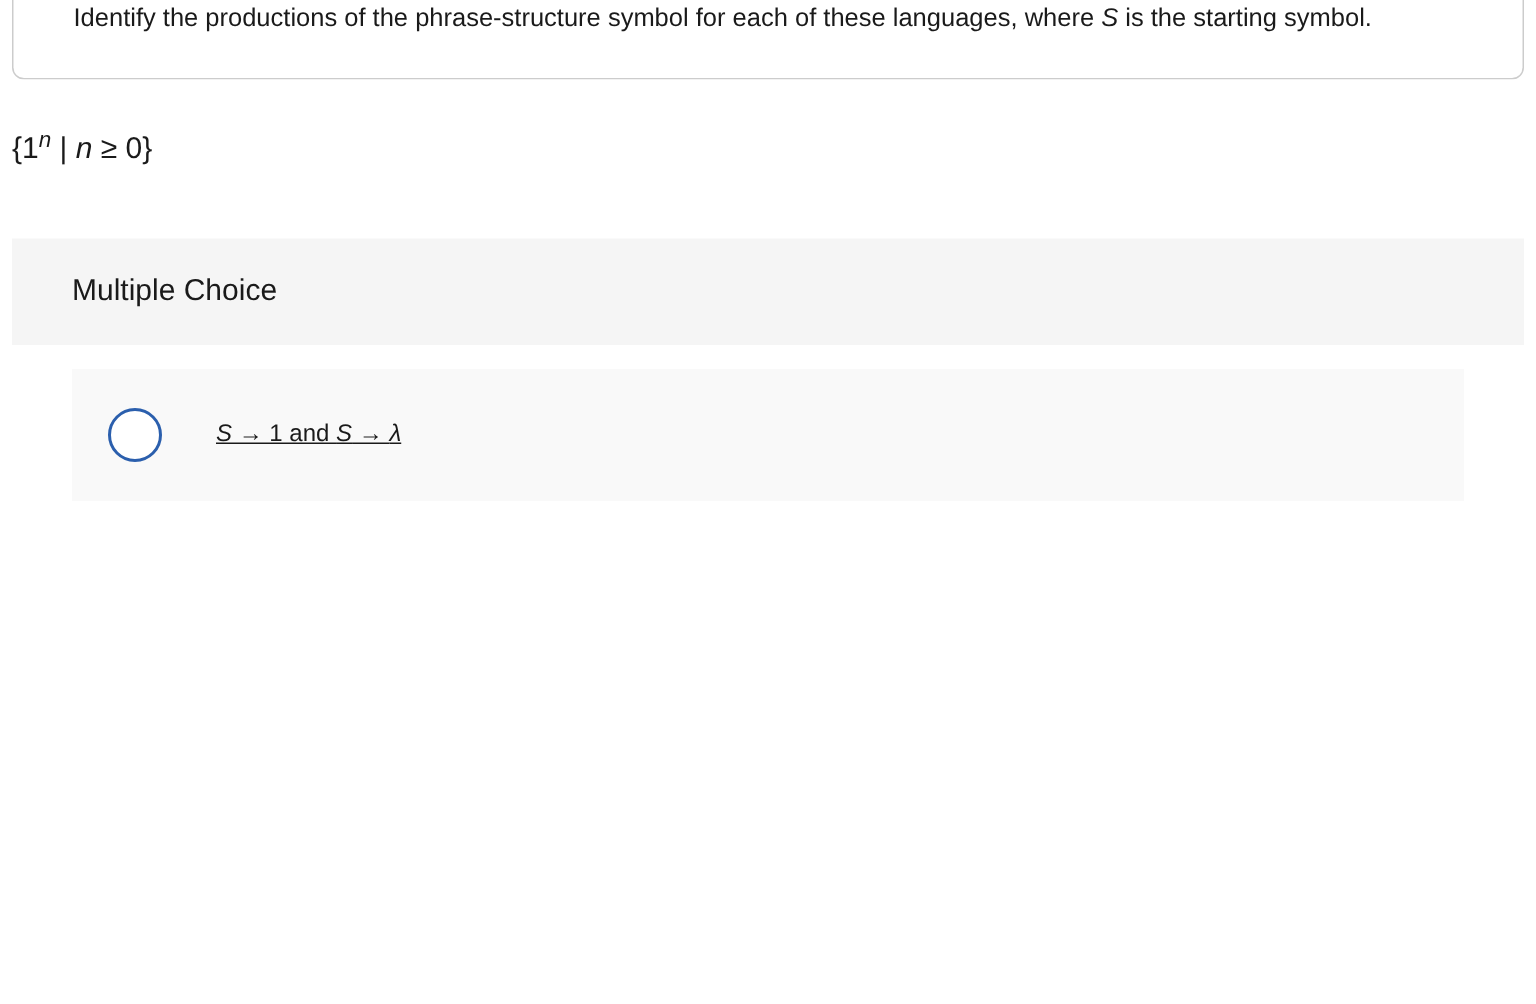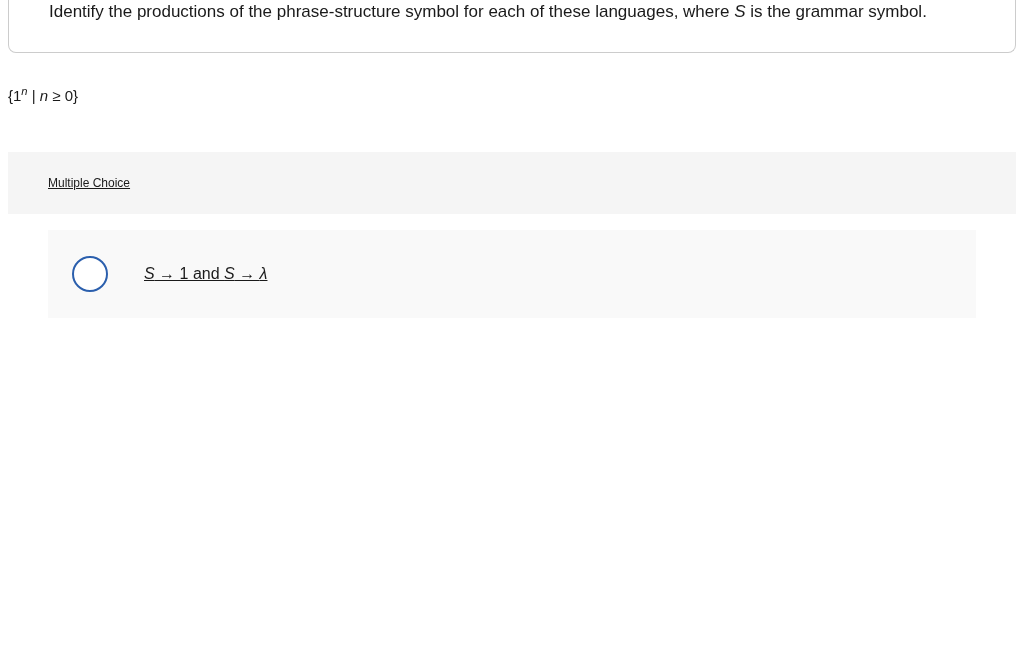--- a/index.html
+++ b/index.html
@@ -24,37 +24,36 @@
     }
     .question-text {
       font-size: 17px;
       line-height: 1.4;
       color: #1a1a1a;
     }
     .italic {
       font-style: italic;
     }
     .subquestion {
-      font-size: 15px;
+      font-size: 20px;
       margin: 32px 0 0 8px;
     }
     .sup {
       font-style: italic;
       vertical-align: super;
       font-size: 0.75em;
     }
     .answers-section {
       margin: 48px 8px 0 8px;
     }
     .section-header {
       background: #f5f5f5;
       padding: 24px 40px;
-      font-size: 12px;
+      font-size: 20px;
       color: #1a1a1a;
-      text-decoration: underline;
     }
     .choice-row {
       display: flex;
       align-items: center;
       background: #f9f9f9;
       margin: 16px 40px 0 40px;
       padding: 26px 0;
       text-decoration: underline;
     }
     .choice-row:first-of-type {
@@ -76,21 +75,21 @@
     }
     .mvar {
       font-style: italic;
     }
   </style>
 </head>
 <body>
 
 <div class="question-box">
   <p class="question-text">
-    <span>Identify the productions of the phrase-structure symbol for each of these languages, where </span><span class="italic">S</span><span> is the grammar symbol.</span>
+    <span>Identify the productions of the phrase-structure symbol for each of these languages, where </span><span class="italic">S</span><span> is the starting symbol.</span>
   </p>
 </div>
 
 <div class="subquestion">
   <span>{1</span><span class="sup">n</span><span> | </span><span class="mvar">n</span><span> ≥ 0}</span>
 </div>
 
 <div class="answers-section">
   <div class="section-header">Multiple Choice</div>
 

